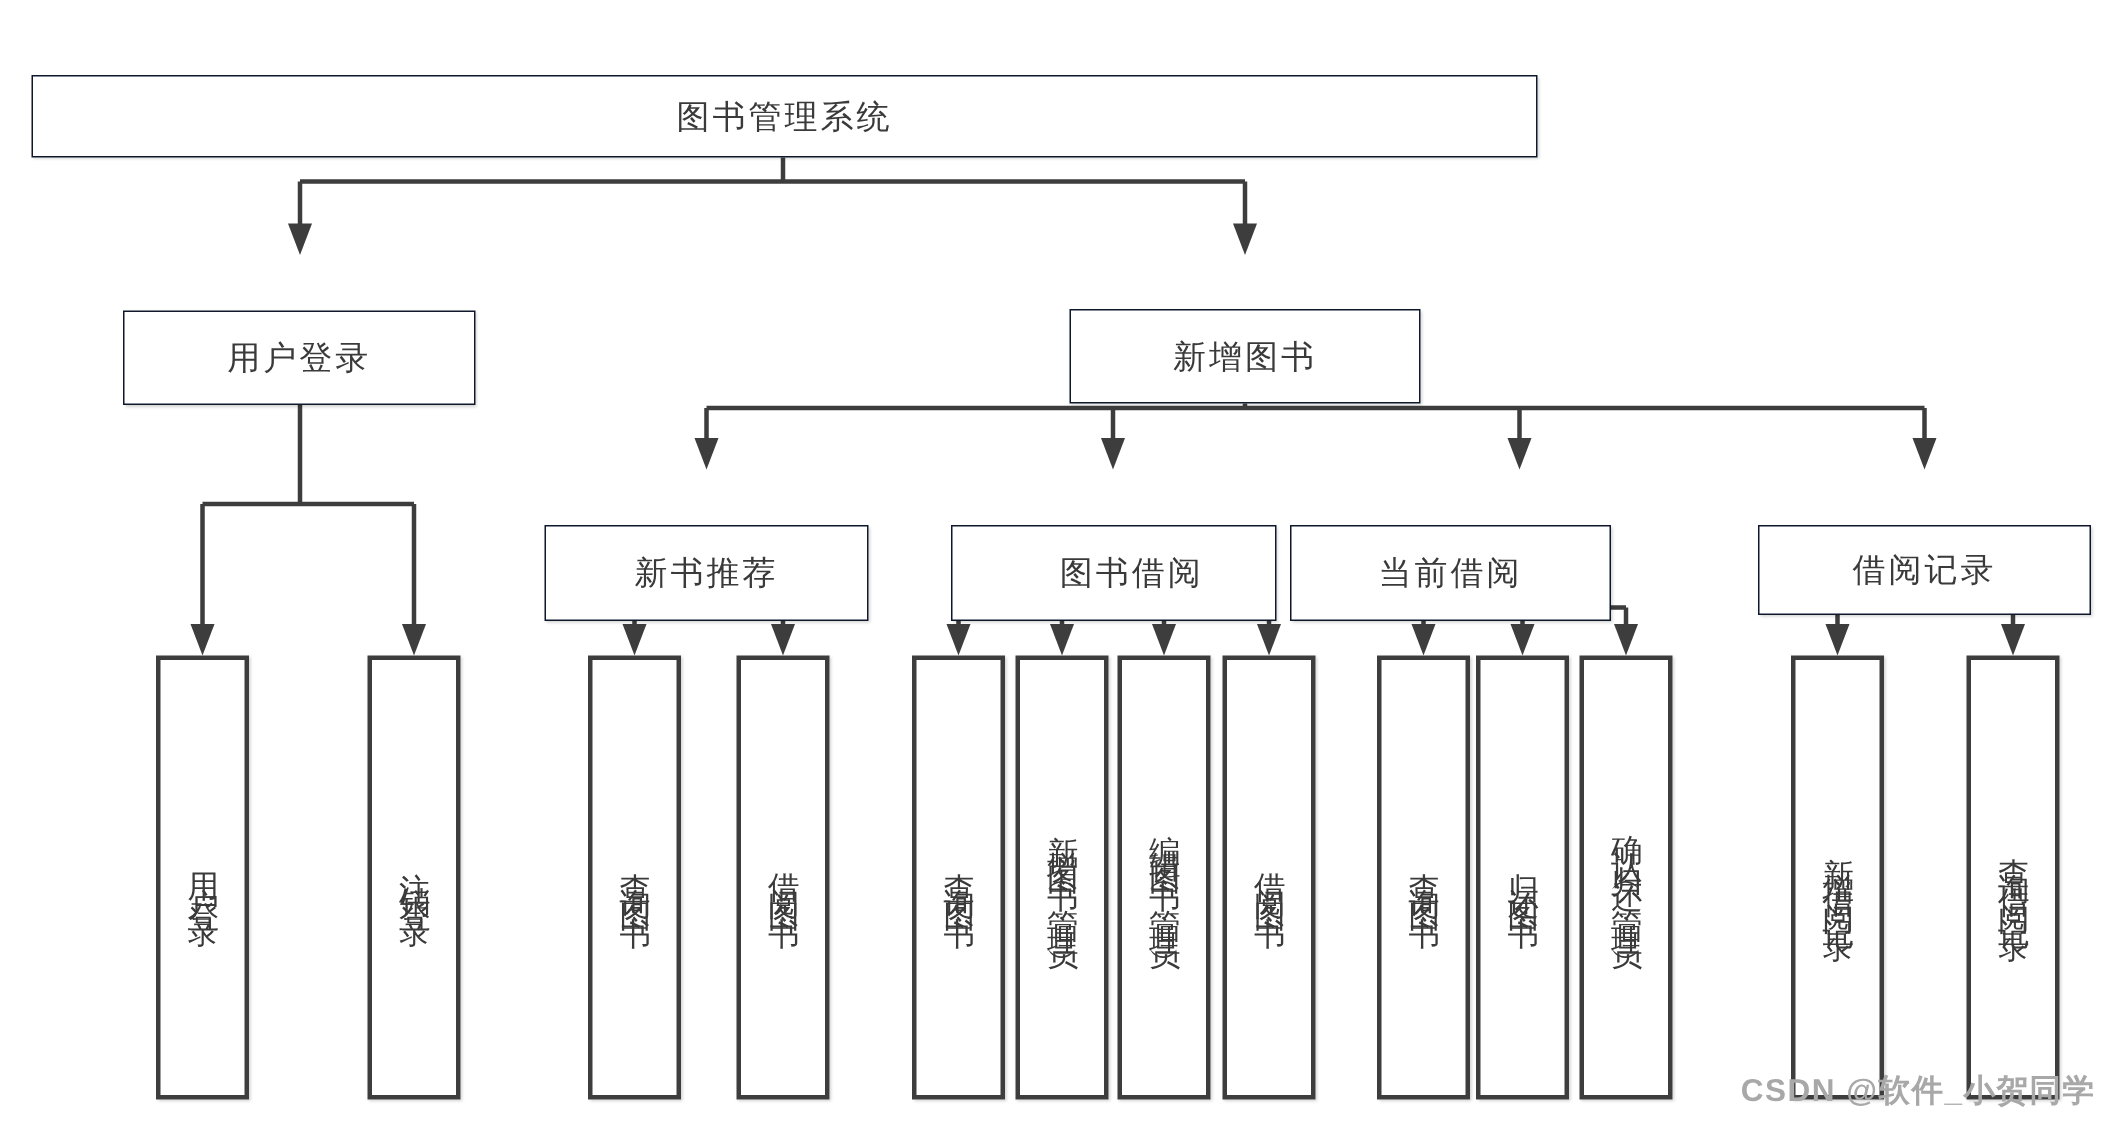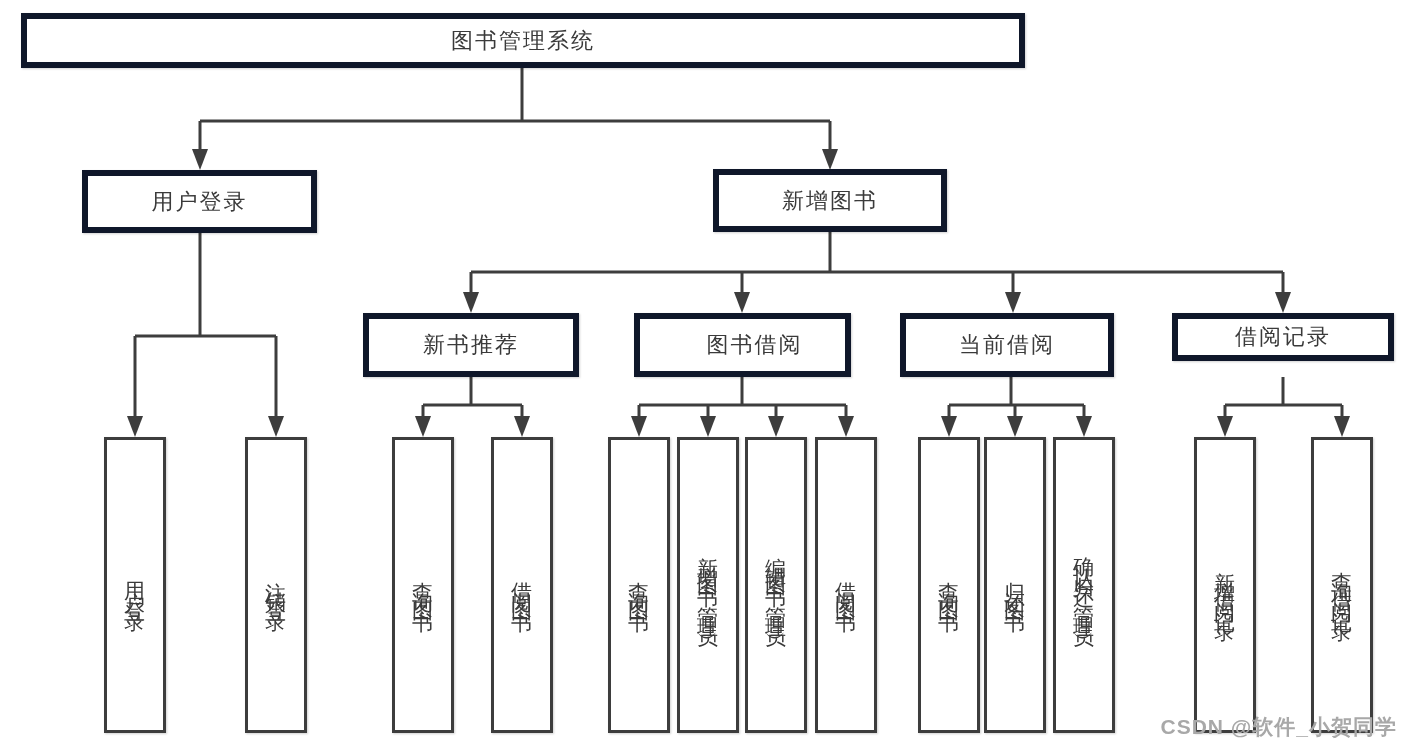--- a/index.html
+++ b/index.html
@@ -20,25 +20,26 @@
     left: 0;
     top: 0;
     width: 1405px;
     height: 747px;
     pointer-events: none;
   }
   .node {
     position: absolute;
     box-sizing: border-box;
     background: #ffffff;
-    border: 6px solid #0f172a;
+    border: 1px solid #0f172a;
     display: flex;
     align-items: center;
     justify-content: center;
     box-shadow: 1px 1px 2px rgba(0,0,0,0.18);
+    margin-top: 37px;
   }
   .node .label {
     font-size: 22px;
     color: #3a3a3a;
     letter-spacing: 2px;
     white-space: nowrap;
   }
   .leaf {
     position: absolute;
     box-sizing: border-box;
@@ -152,24 +153,24 @@
   <div class="node" style="left:713px; top:169px; width:234px; height:63px;">
     <span class="label">新增图书</span>
   </div>
 
   <div class="node" style="left:363px; top:313px; width:216px; height:64px;align-items:center;">
     <span class="label">新书推荐</span>
   </div>
   <div class="node" style="left:634px; top:313px; width:217px; height:64px;padding-left:24px;">
     <span class="label">图书借阅</span>
   </div>
-  <div class="node" style="left:900px; top:313px; width:214px; height:64px;">
+  <div class="node" style="left:860px; top:313px; width:214px; height:64px;">
     <span class="label">当前借阅</span>
   </div>
-  <div class="node" style="left:1172px; top:313px; width:222px; height:48px;">
+  <div class="node" style="left:1172px; top:313px; width:222px; height:60px;">
     <span class="label">借阅记录</span>
   </div>
 
   <div class="leaf" style="left:104px;">
     <span class="vlabel">用户登录</span>
   </div>
   <div class="leaf" style="left:245px;">
     <span class="vlabel">注销登录</span>
   </div>
 

